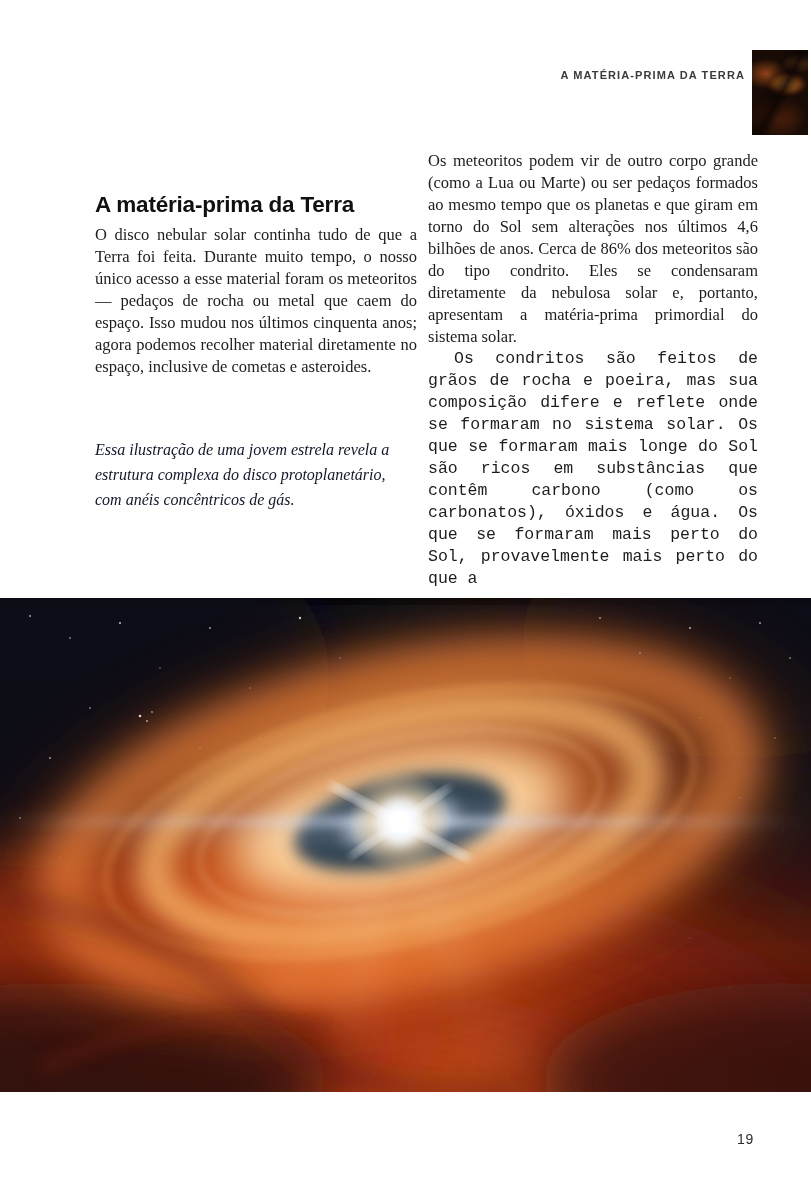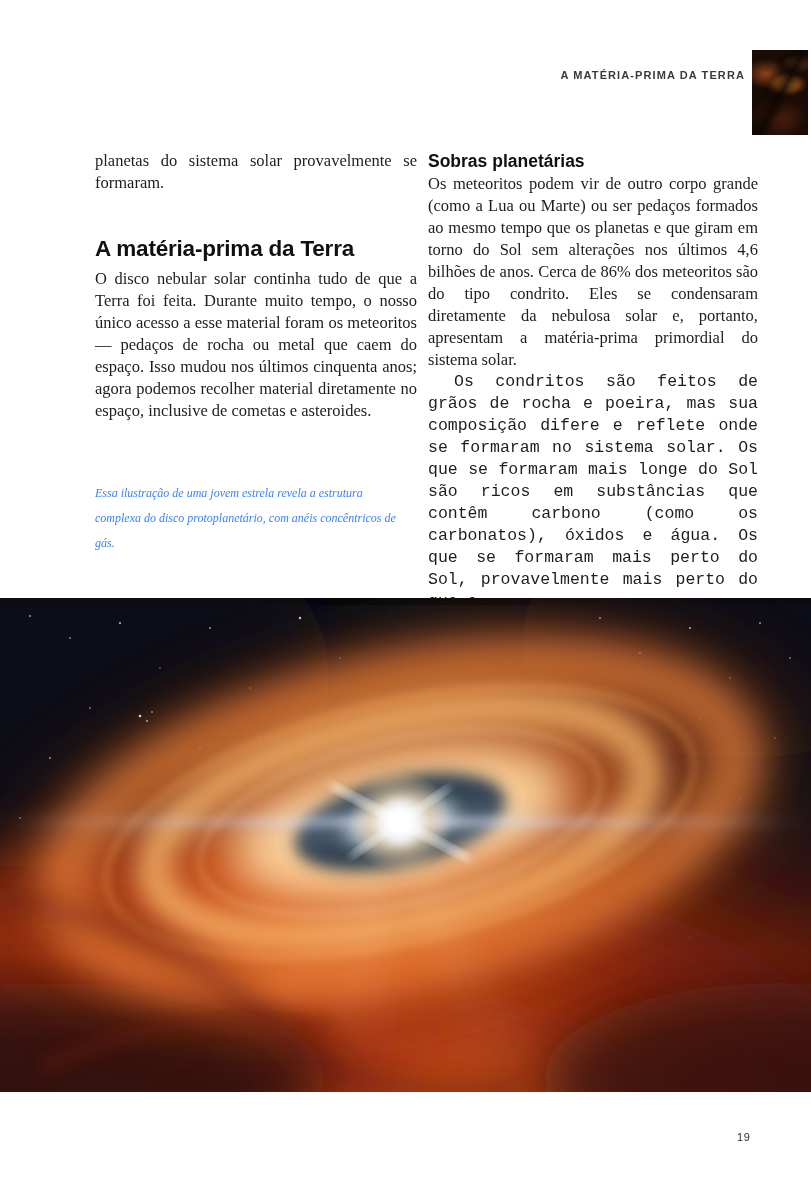--- a/index.html
+++ b/index.html
@@ -40,49 +40,47 @@
     color:#101010; letter-spacing:-0.2px; text-align:left;
   }
   .sub-title {
     margin:0 0 1px;
     font-family:"Liberation Sans", sans-serif;
     font-size:17.5px; line-height:22px; font-weight:700;
     color:#101010; text-align:left;
   }
   .caption {
     margin:59px 0 0; width:302px;
-    font-style:italic; font-size:12px; line-height:25px;
-    text-align:left; color:#3b82f6;
+    font-style:italic; font-size:16px; line-height:25px;
+    text-align:left; color:#0f172a;
   }
   .indent { text-indent:26px;font-family:Liberation Mono, monospace; }
   .main-figure { position:absolute; left:0; top:598px; width:811px; height:494px; margin:0; }
   .main-figure svg { display:block; }
   .page-number {
     position:absolute; top:1131px; left:737px;
     font-family:"Liberation Sans", sans-serif;
-    font-size:11px; color:#2b2b2b; letter-spacing:0.6px;
+    font-size:14px; color:#2b2b2b; letter-spacing:0.6px;
   }
 </style>
 </head>
 <body>
 
 <div>
 
   <span class="running-head">A MATÉRIA-PRIMA DA TERRA</span>
   <div class="thumb"></div>
 
   <section class="col col-left">
-    <p class="body-text">planetas do sistema solar provavelmente se formaram.</p>
     <h1 class="section-title">A matéria-prima da Terra</h1>
     <p class="body-text">O disco nebular solar continha tudo de que a Terra foi feita. Durante muito tempo, o nosso único acesso a esse material foram os meteoritos — pedaços de rocha ou metal que caem do espaço. Isso mudou nos últimos cinquenta anos; agora podemos recolher material diretamente no espaço, inclusive de cometas e asteroides.</p>
     <p class="caption">Essa ilustração de uma jovem estrela revela a estrutura complexa do disco protoplanetário, com anéis concêntricos de gás.</p>
   </section>
 
   <section class="col col-right">
-    <h2 class="sub-title">Sobras planetárias</h2>
     <p class="body-text">Os meteoritos podem vir de outro corpo grande (como a Lua ou Marte) ou ser pedaços formados ao mesmo tempo que os planetas e que giram em torno do Sol sem alterações nos últimos 4,6 bilhões de anos. Cerca de 86% dos meteoritos são do tipo condrito. Eles se condensaram diretamente da nebulosa solar e, portanto, apresentam a matéria-prima primordial do sistema solar.</p>
     <p class="body-text indent">Os condritos são feitos de grãos de rocha e poeira, mas sua composição difere e reflete onde se formaram no sistema solar. Os que se formaram mais longe do Sol são ricos em substâncias que contêm carbono (como os carbonatos), óxidos e água. Os que se formaram mais perto do Sol, provavelmente mais perto do que a</p>
   </section>
 
   <figure class="main-figure">
     <svg viewBox="0 0 811 494" width="811" height="494" preserveAspectRatio="none" aria-hidden="true">
       <defs>
         <linearGradient id="sky" x1="0" y1="0" x2="0" y2="1">
           <stop offset="0" stop-color="#0b0f17"></stop>
           <stop offset="0.38" stop-color="#0e1219"></stop>

